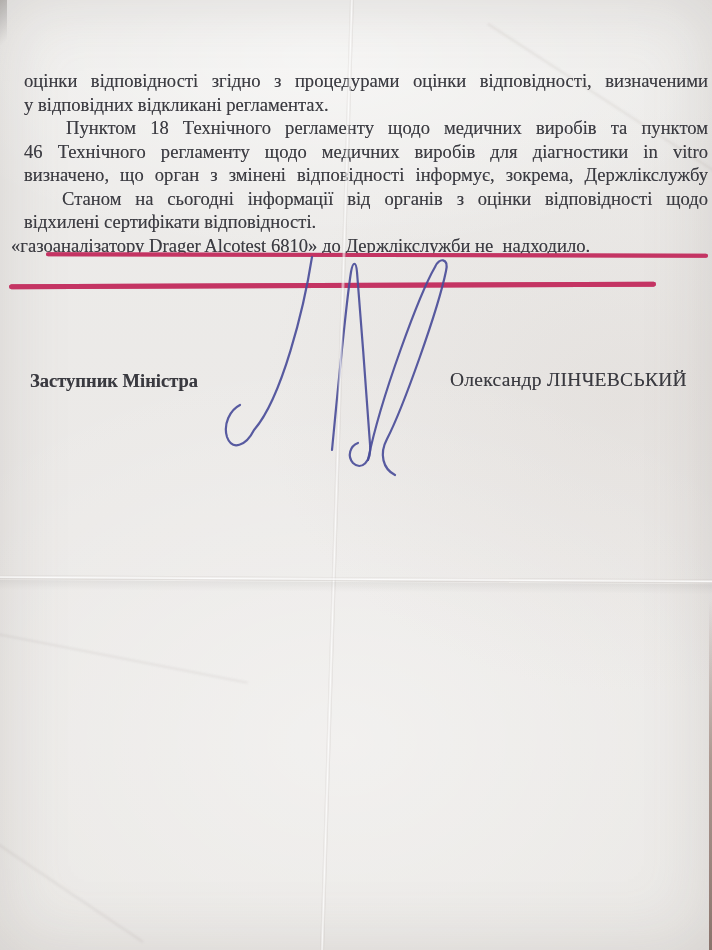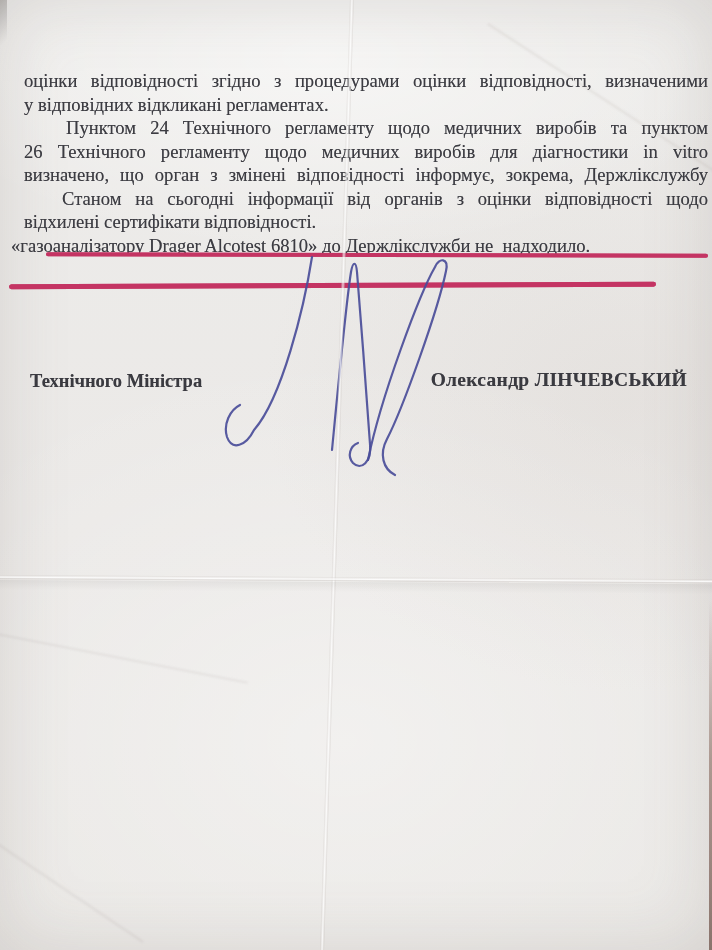--- a/index.html
+++ b/index.html
@@ -24,21 +24,21 @@
   .line.end{text-align:left;text-align-last:left;}
   .line.ind{padding-left:42px;}
   .line.ind2{padding-left:38px;}
   .line.shift{margin-left:-13px;white-space:pre-wrap;}
   .underline{position:absolute;background:#c43463;border-radius:2.5px;box-shadow:0 0 0.5px rgba(196,52,99,0.7);}
   .u1{left:46px;top:253px;width:662px;height:4px;transform:rotate(0.12deg);}
   .u2{left:9px;top:283px;width:647px;height:4.5px;transform:rotate(-0.22deg);}
   .signature{position:absolute;left:198px;top:248px;}
   .signature path{fill:none;stroke:#4a4d99;stroke-width:2.2;stroke-linecap:round;opacity:0.92;}
   .signoff-title{position:absolute;left:30px;top:371px;font-size:18.5px;font-weight:bold;color:#3a3a40;text-shadow:0 0 0.6px rgba(58,58,64,0.5);}
-  .signoff-name{position:absolute;right:25px;top:369px;font-size:19.5px;font-weight:bold;letter-spacing:0.3px;color:#3a3a40;text-shadow:0 0 0.6px rgba(58,58,64,0.5);}
+  .signoff-name{position:absolute;right:25px;top:369px;font-size:19.5px;font-weight:normal;letter-spacing:0.3px;color:#3a3a40;text-shadow:0 0 0.6px rgba(58,58,64,0.5);}
   .crease{position:absolute;pointer-events:none;}
   .crease-v{
     left:350px;top:-2px;width:4px;height:956px;
     transform:rotate(1.8deg);transform-origin:top center;
     background:linear-gradient(90deg, rgba(168,158,152,0.22), rgba(255,255,255,0.85) 50%, rgba(168,158,152,0.28));
     opacity:0.85;
   }
   .crease-h{
     left:-2px;top:575px;width:716px;height:4px;
     transform:rotate(0.35deg);transform-origin:left center;
@@ -75,38 +75,38 @@
   }
 </style>
 </head>
 <body>
 
 <div class="page">
 
   <div class="body-text">
     <div class="line">оцінки відповідності згідно з процедурами оцінки відповідності, визначеними</div>
     <div class="line end">у відповідних відкликані регламентах.</div>
-    <div class="line ind">Пунктом 24 Технічного регламенту щодо медичних виробів та пунктом</div>
-    <div class="line">26 Технічного регламенту щодо медичних виробів для діагностики in vitro</div>
+    <div class="line ind">Пунктом 18 Технічного регламенту щодо медичних виробів та пунктом</div>
+    <div class="line">46 Технічного регламенту щодо медичних виробів для діагностики in vitro</div>
     <div class="line">визначено, що орган з змінені відповідності інформує, зокрема, Держлікслужбу</div>
     <div class="line ind2">Станом на сьогодні інформації від органів з оцінки відповідності щодо</div>
     <div class="line end">відхилені сертифікати відповідності.</div>
     <div class="line end shift">«газоаналізатору Drager Alcotest 6810» до Держлікслужби не  надходило.</div>
   </div>
 
   <div class="underline u1"></div>
   <div class="underline u2"></div>
 
   <svg class="signature" width="330" height="240" viewBox="0 0 330 240" aria-hidden="true">
     <path d="M114,9 C106,60 84,150 56,182 C48,198 34,203 29,189 C25,176 32,162 42,157"></path>
     <path d="M134,202 C140,140 148,55 153,24 C155,13 158,13 159,24 C163,75 169,150 172,196 C174,214 163,223 155,215 C149,208 152,198 160,195"></path>
     <path d="M170,212 C183,148 222,45 237,19 C241,9 251,10 248,23 C240,62 205,160 189,191 C181,206 185,221 197,227"></path>
   </svg>
 
-  <div class="signoff-title">Технічного Міністра</div>
+  <div class="signoff-title">Заступник Міністра</div>
   <div class="signoff-name">Олександр ЛІНЧЕВСЬКИЙ</div>
 
   <div class="crease crease-v"></div>
   <div class="crease crease-h"></div>
   <div class="crease crease-h-shadow"></div>
   <div class="crease crease-diag-tr"></div>
   <div class="crease crease-diag-bl"></div>
   <div class="crease crease-diag-bl2"></div>
   <div class="edge-dark-right"></div>
   <div class="corner-dark-tl"></div>

